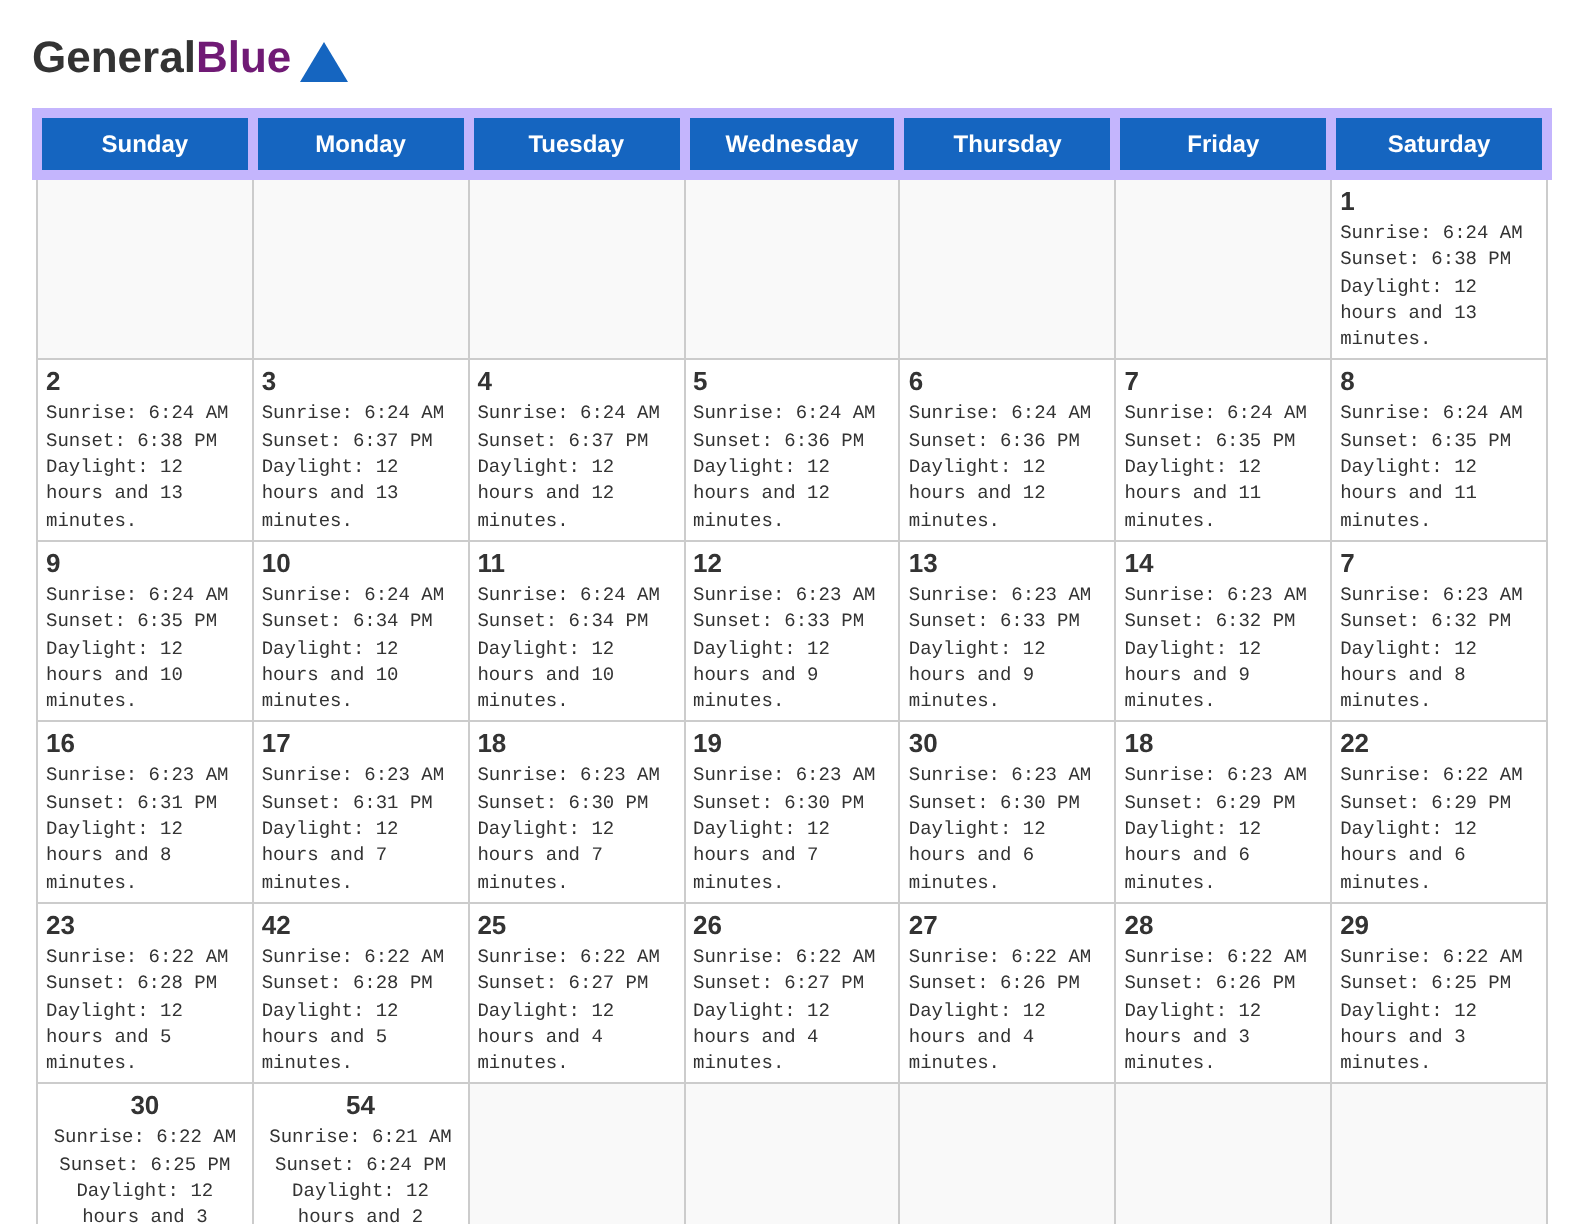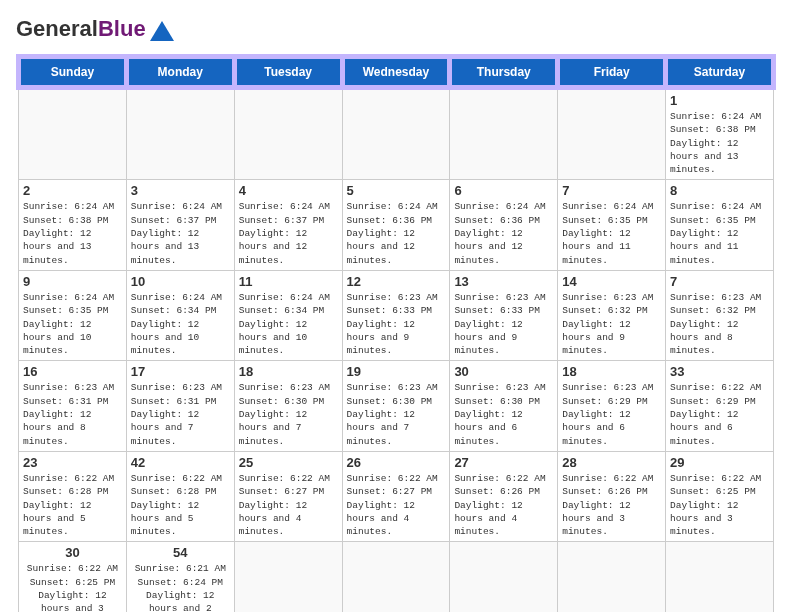--- a/index.html
+++ b/index.html
@@ -259,21 +259,21 @@
 Sunset: 6:30 PM
 Daylight: 12 hours and 6 minutes.</div>
         </td>
         <td>
           <span class="day-number">18</span>
           <div class="day-info">Sunrise: 6:23 AM
 Sunset: 6:29 PM
 Daylight: 12 hours and 6 minutes.</div>
         </td>
         <td>
-          <span class="day-number">33</span>
+          <span class="day-number">22</span>
           <div class="day-info">Sunrise: 6:22 AM
 Sunset: 6:29 PM
 Daylight: 12 hours and 6 minutes.</div>
         </td>
       </tr>
       <tr>
         <td>
           <span class="day-number">23</span>
           <div class="day-info">Sunrise: 6:22 AM
 Sunset: 6:28 PM

